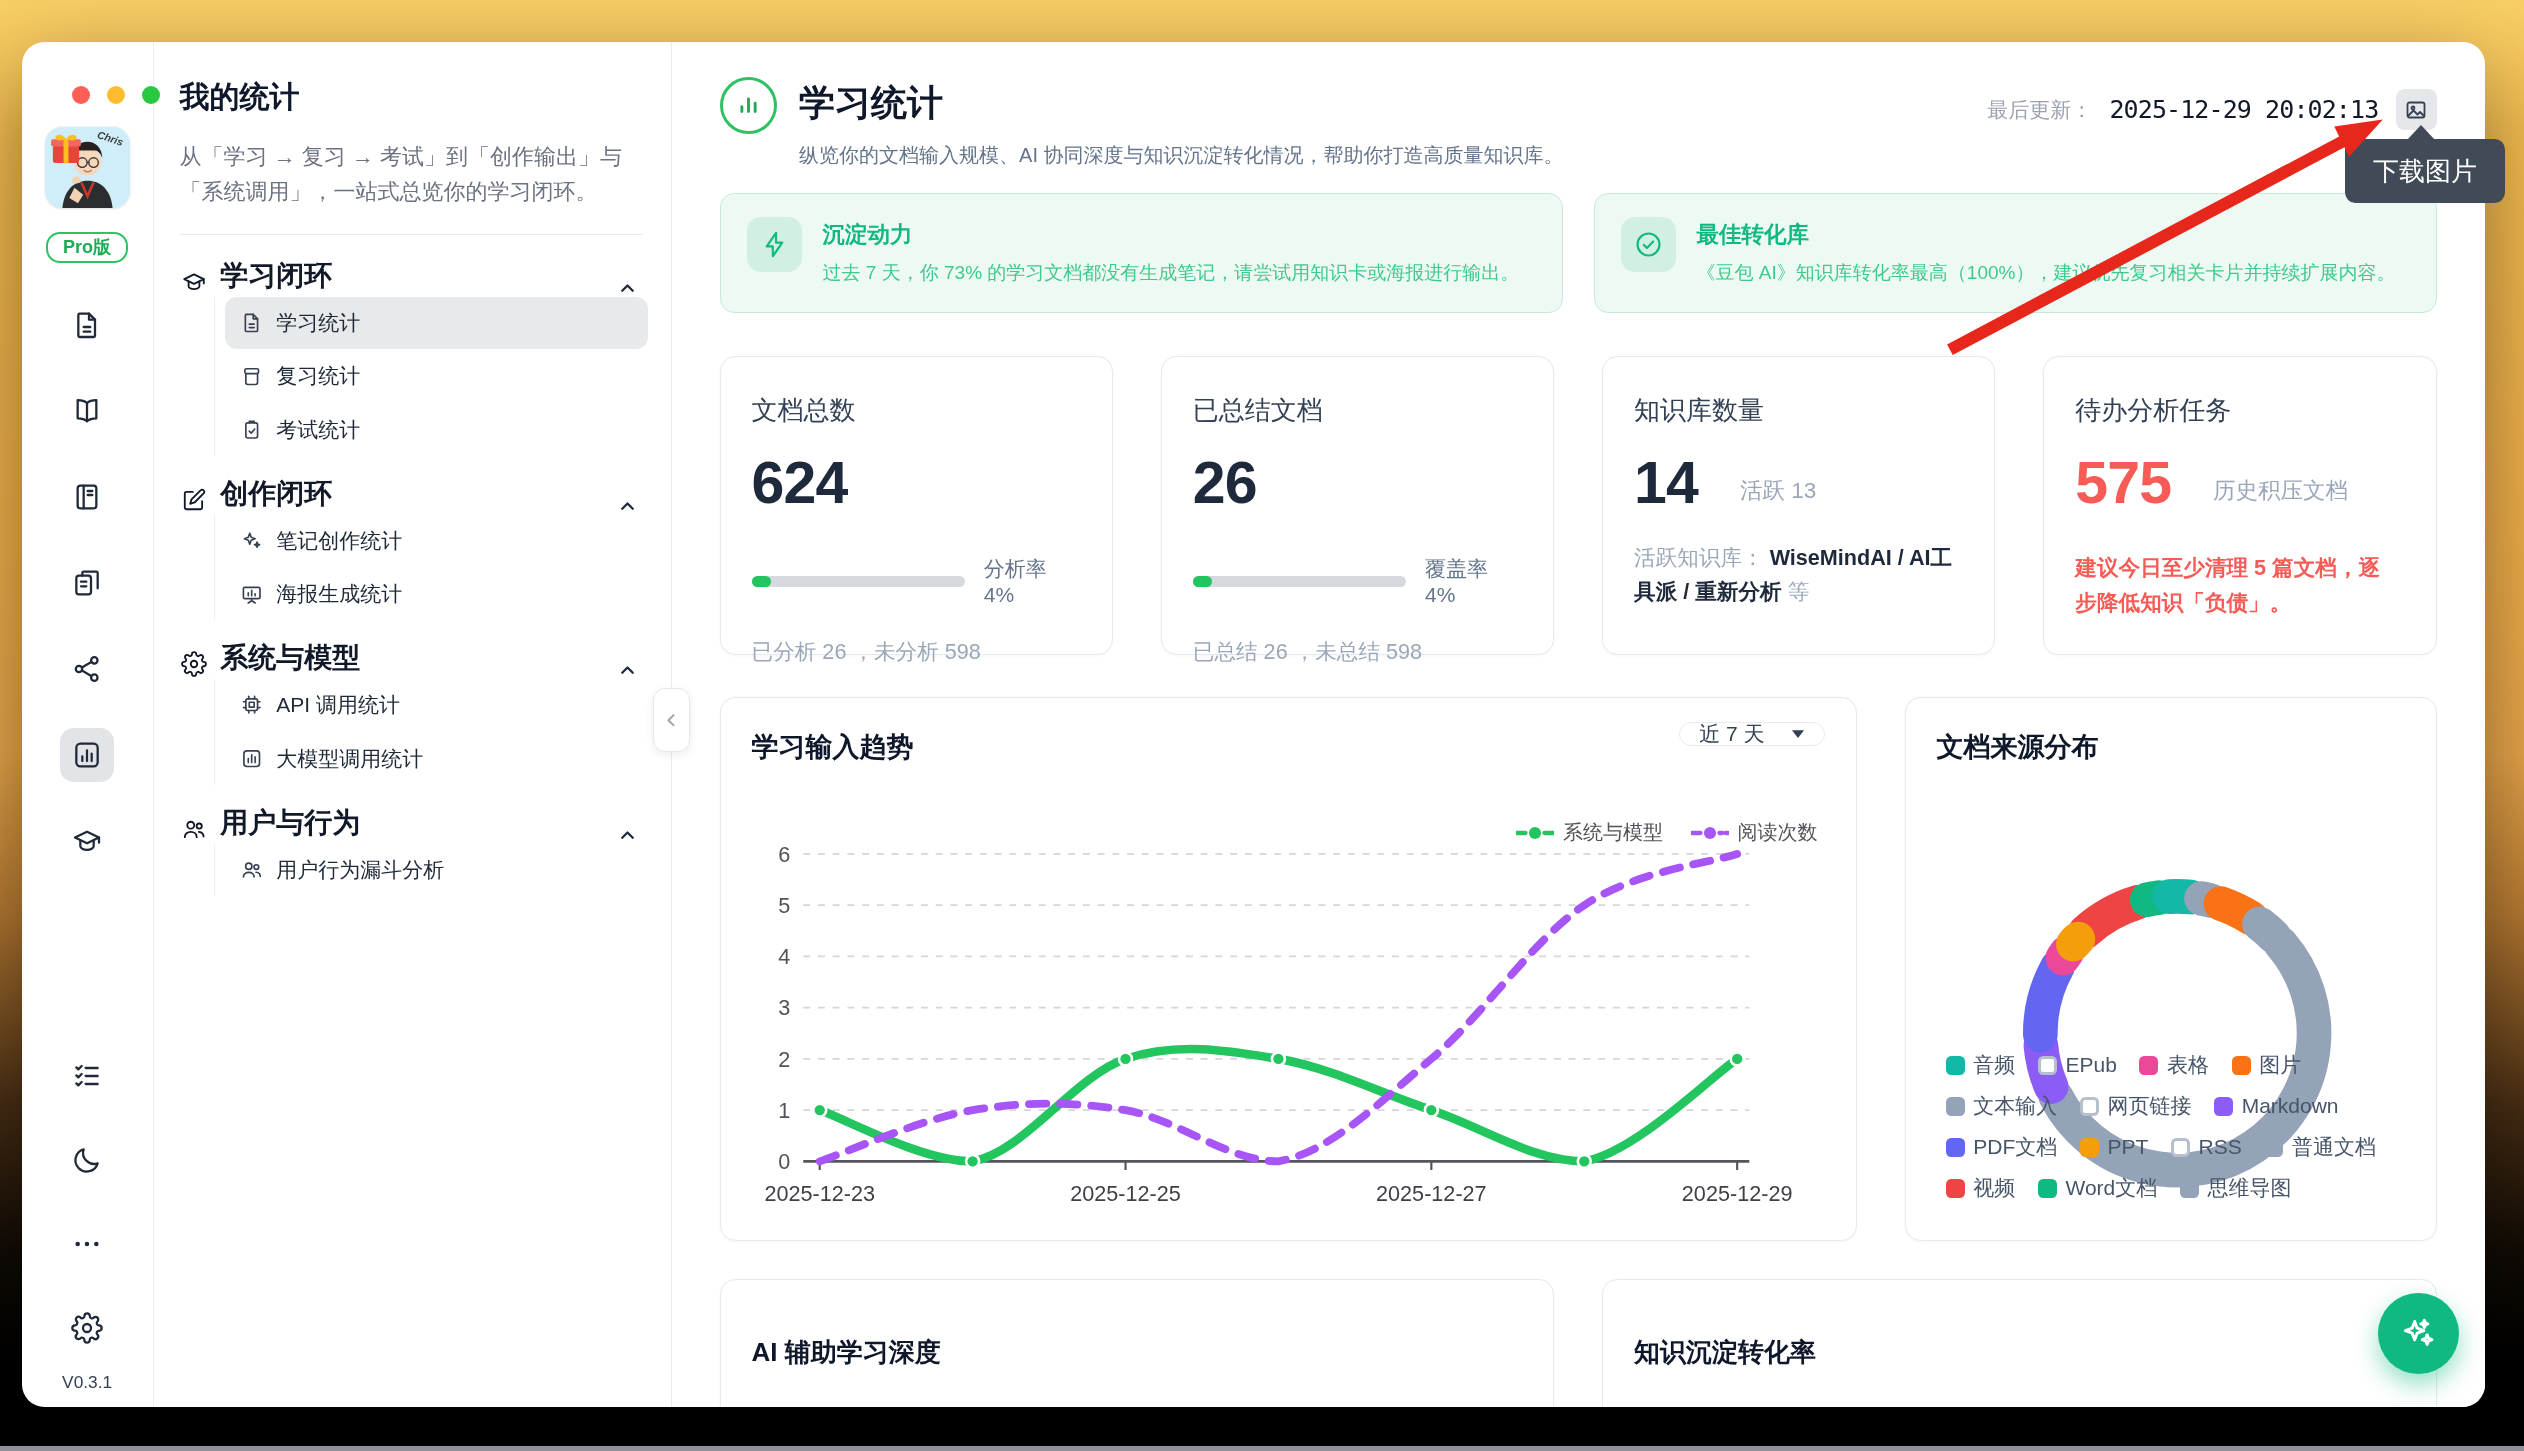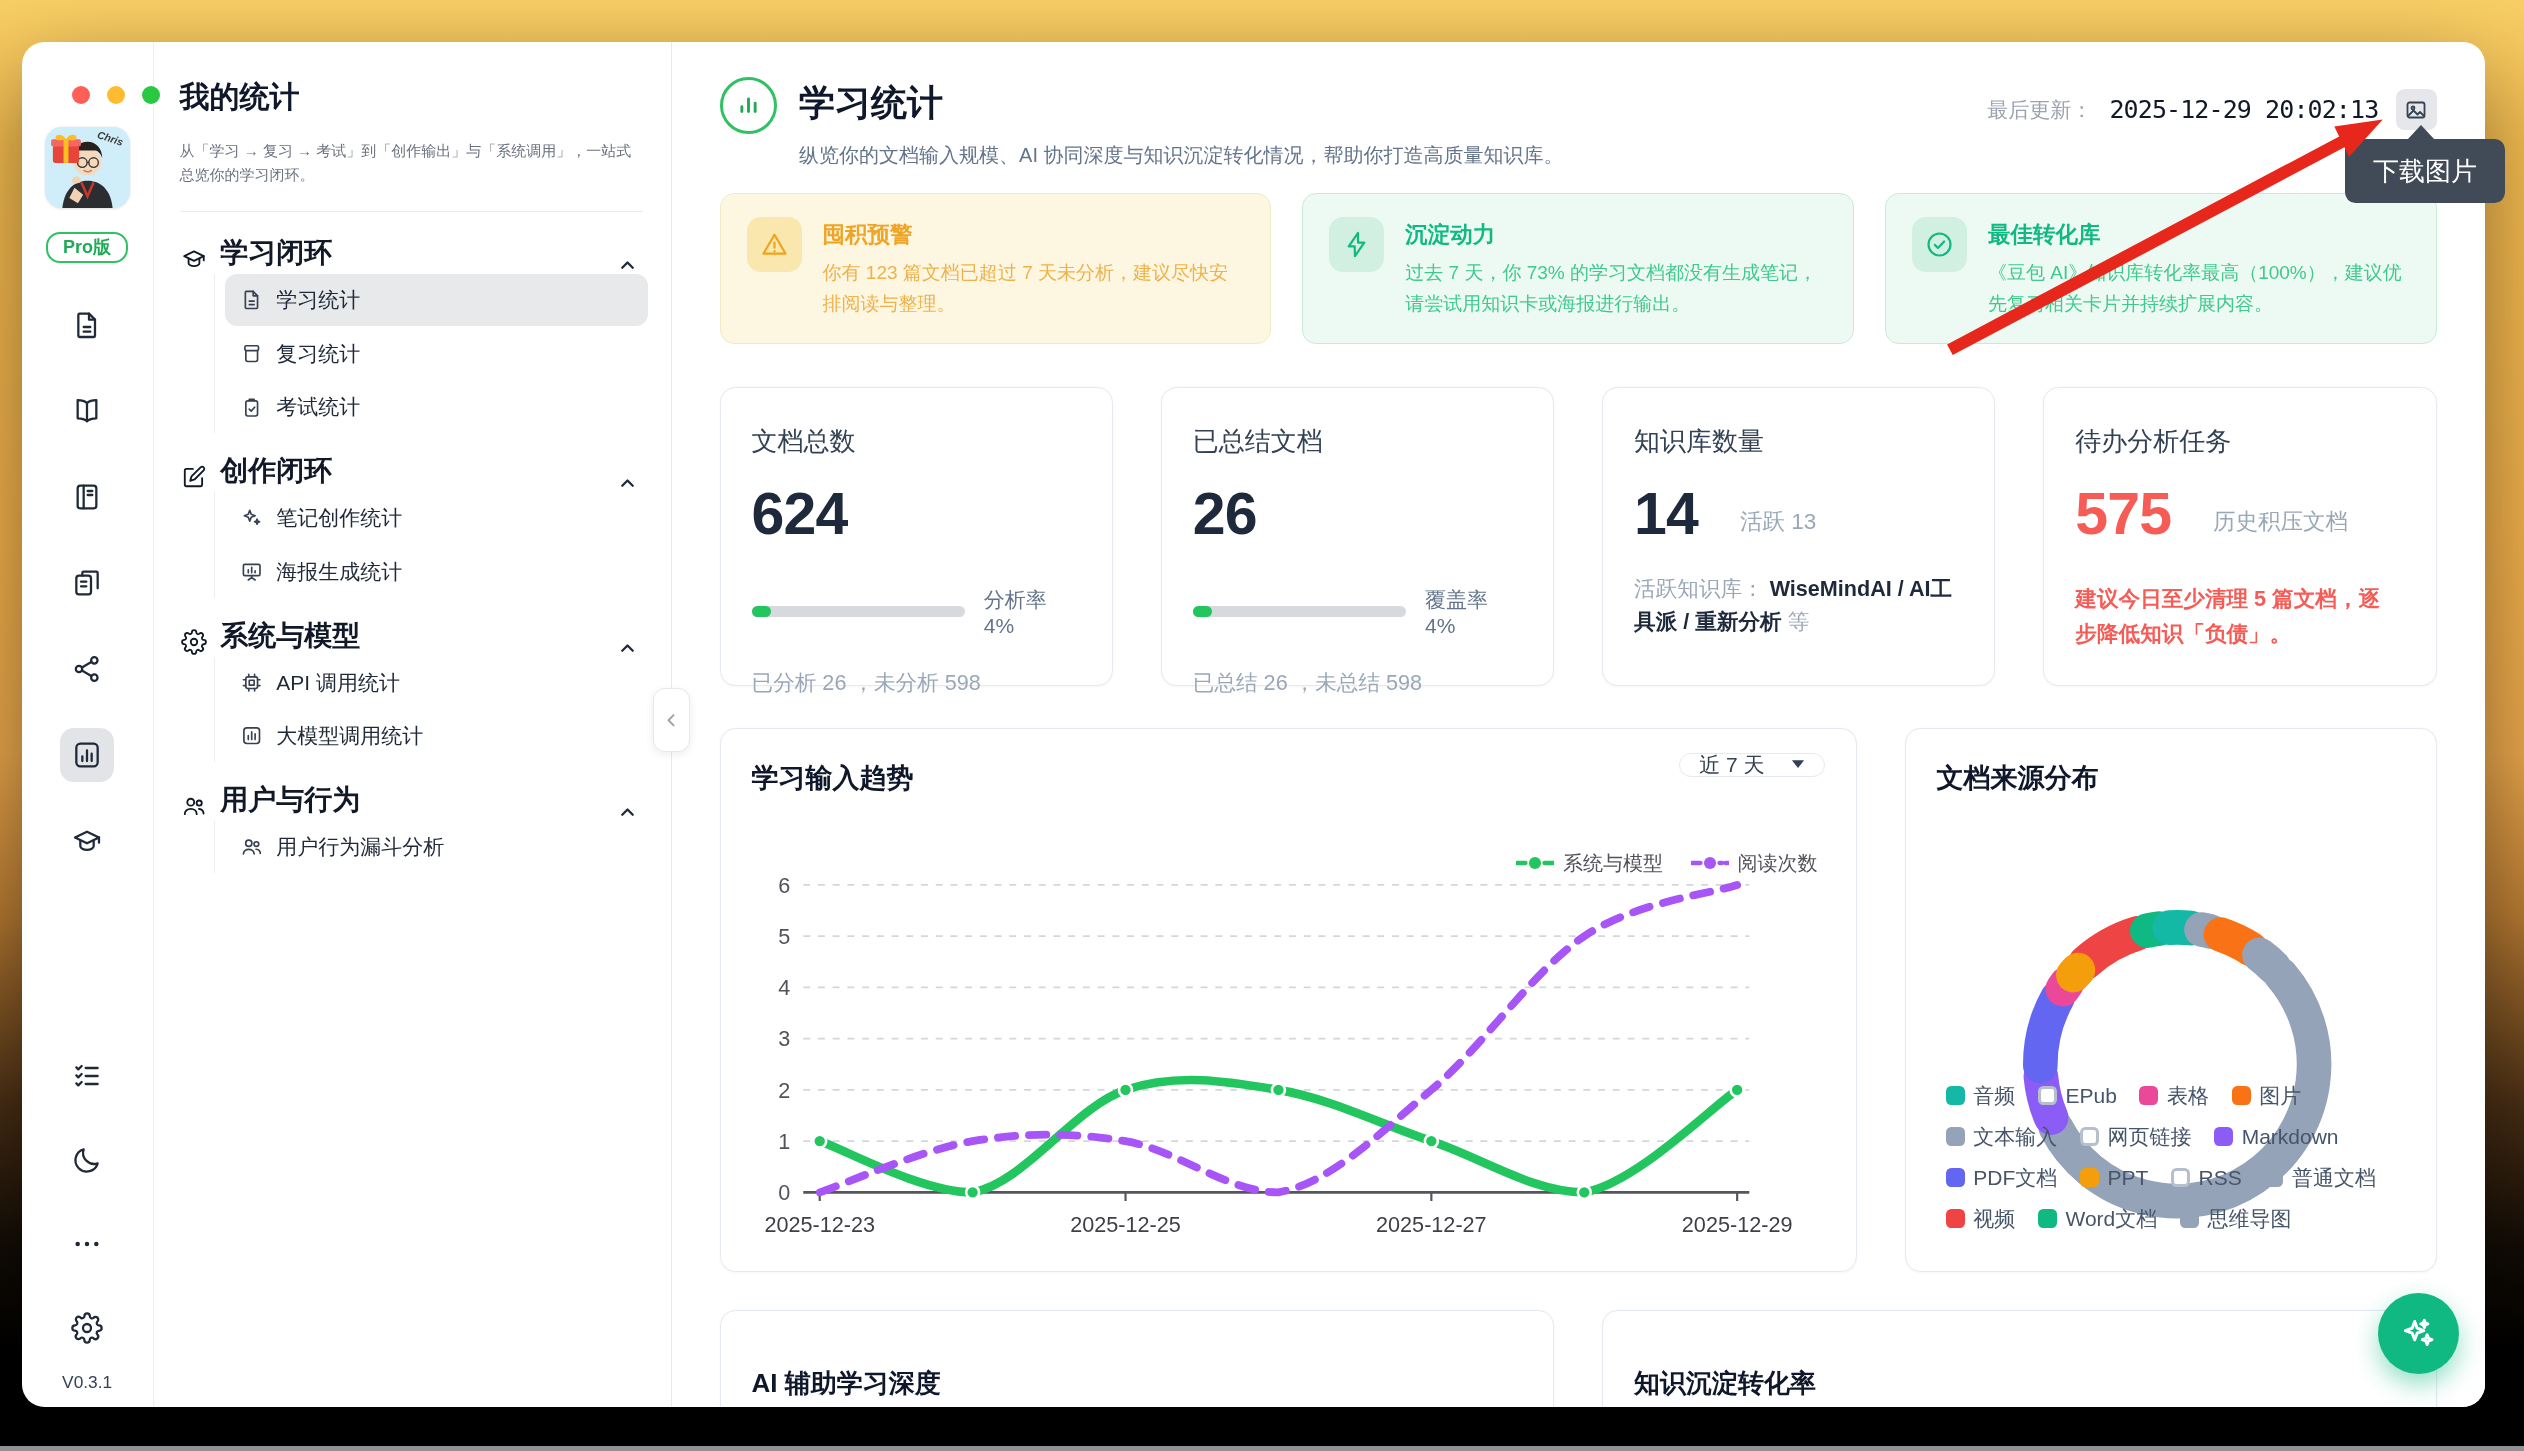--- a/index.html
+++ b/index.html
@@ -26,21 +26,21 @@
   .icon-slot { height:86px; display:grid; place-items:center; }
   .rail-bottom .icon-slot { height:84px; }
   .icon-btn { width:40px; height:40px; display:grid; place-items:center; color:#1f2937; cursor:pointer; }
   .icon-btn svg { width:32px; height:32px; }
   .icon-btn.active { width:54px; height:54px; background:#e3e4e8; border-radius:14px; }
   .version { font-size:17.3px; color:#334155; margin:1.7px 0 14px; }
 
   
   .nav { width:518px; flex-shrink:0; border-right:0.9px solid #e8eaee; padding:31px 22.5px 0 17.3px; }
   .nav-title { font-size:30px; font-weight:800; color:#0f172a; margin:3.5px 0 21px 8.7px; }
-  .nav-sub { font-size:15px; color:#6b7280; line-height:1.62; margin:0 3.5px 0 8.7px; }
+  .nav-sub { font-size:22px; color:#6b7280; line-height:1.62; margin:0 3.5px 0 8.7px; }
   .nav-divider { height:0.9px; background:#e8eaee; margin:24px 5.2px 10.4px 8.7px; }
   .sec-head { display:flex; align-items:flex-end; gap:13px; height:50px; padding:0 10.4px; border-radius:10.4px;
     font-size:28px; font-weight:700; color:#111827; cursor:pointer; }
   .sec-head .s-icon { width:26px; height:26px; color:#111827; flex-shrink:0; display:grid; place-items:center; }
   .sec-head .s-icon svg { width:26px; height:26px; }
   .sec-head .chev { margin-left:auto; color:#1e293b; width:21px; height:21px; }
   .sec-items { margin:1.7px 0 7px 43px; border-left:1.7px solid #edeef2; }
   .nav-item { display:flex; align-items:center; gap:13px; height:52px; margin:1.7px 0 1.7px 10.4px; padding:0 14.7px;
     border-radius:12px; font-size:21px; color:#1f2937; cursor:pointer; }
   .nav-item.active { background:#e8e9eb; }
@@ -421,32 +421,20 @@
           <svg viewBox="0 0 24 24" fill="none" stroke="currentColor" stroke-width="1.8" stroke-linecap="round" stroke-linejoin="round">
             <rect x="3.5" y="4.5" width="17" height="15" rx="2"></rect>
               <circle cx="9" cy="10" r="1.5"></circle>
               <path d="M4.5 17.5l5-5 4 4 2.5-2.5 3.5 3.5"></path>
           </svg>
         </div>
       </div>
     </div>
 
     <div class="alerts-row" id="alerts-row">
-        <div class="alert warning">
-          <div class="alert-icon">
-            <svg viewBox="0 0 24 24" fill="none" stroke="currentColor" stroke-width="1.7" stroke-linecap="round" stroke-linejoin="round">
-              <path d="M12 4.5L3.5 19h17z"></path>
-              <path d="M12 10.5v4M12 17.2v.3"></path>
-            </svg>
-          </div>
-          <div>
-            <div class="alert-title">囤积预警</div>
-            <div class="alert-body">你有 123 篇文档已超过 7 天未分析，建议尽快安排阅读与整理。</div>
-          </div>
-        </div>
         <div class="alert success">
           <div class="alert-icon">
             <svg viewBox="0 0 24 24" fill="none" stroke="currentColor" stroke-width="1.7" stroke-linecap="round" stroke-linejoin="round">
               <path d="M13.2 3L6 13.5h4.6L10.8 21l7.2-10.5h-4.8z"></path>
             </svg>
           </div>
           <div>
             <div class="alert-title">沉淀动力</div>
             <div class="alert-body">过去 7 天，你 73% 的学习文档都没有生成笔记，请尝试用知识卡或海报进行输出。</div>
           </div>

